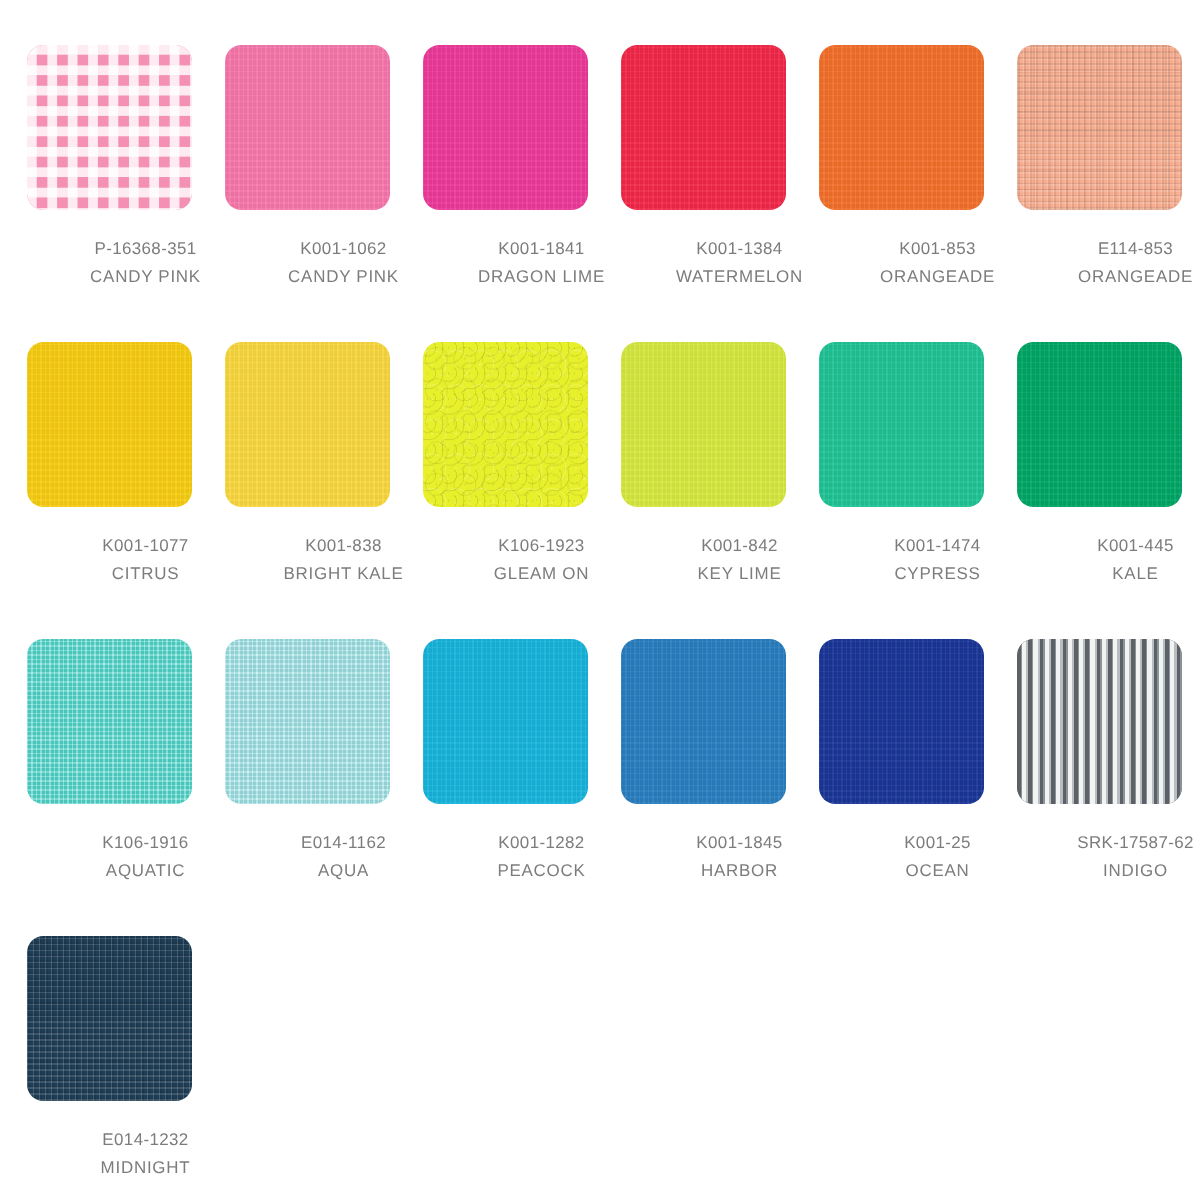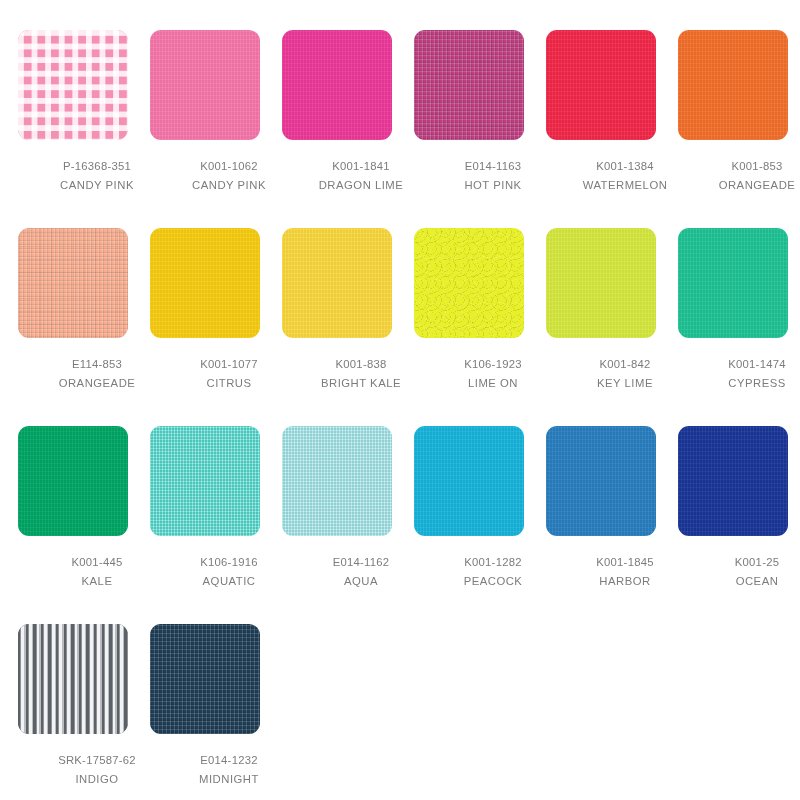--- a/index.html
+++ b/index.html
@@ -132,29 +132,20 @@
     <div class="swatch-cell">
       <div class="swatch-chip" style="background: rgb(238, 58, 155);">
         <div class="tex tex-grain"></div>
       </div>
       <div class="swatch-labels">
         <div class="swatch-sku">K001-1841</div>
         <div class="swatch-name">DRAGON LIME</div>
       </div>
     </div>
     <div class="swatch-cell">
-      <div class="swatch-chip" style="background: rgb(188, 63, 128);">
-        <div class="tex tex-linen"></div>
-      </div>
-      <div class="swatch-labels">
-        <div class="swatch-sku">E014-1163</div>
-        <div class="swatch-name">HOT PINK</div>
-      </div>
-    </div>
-    <div class="swatch-cell">
       <div class="swatch-chip" style="background: rgb(244, 41, 74);">
         <div class="tex tex-grain"></div>
       </div>
       <div class="swatch-labels">
         <div class="swatch-sku">K001-1384</div>
         <div class="swatch-name">WATERMELON</div>
       </div>
     </div>
     <div class="swatch-cell">
       <div class="swatch-chip" style="background: rgb(245, 112, 43);">
@@ -191,21 +182,21 @@
         <div class="swatch-sku">K001-838</div>
         <div class="swatch-name">BRIGHT KALE</div>
       </div>
     </div>
     <div class="swatch-cell">
       <div class="swatch-chip" style="background: rgb(232, 240, 44);">
         <div class="tex tex-speckle"></div>
       </div>
       <div class="swatch-labels">
         <div class="swatch-sku">K106-1923</div>
-        <div class="swatch-name">LIME ON</div>
+        <div class="swatch-name">GLEAM ON</div>
       </div>
     </div>
     <div class="swatch-cell">
       <div class="swatch-chip" style="background: rgb(214, 234, 63);">
         <div class="tex tex-grain"></div>
       </div>
       <div class="swatch-labels">
         <div class="swatch-sku">K001-842</div>
         <div class="swatch-name">KEY LIME</div>
       </div>

